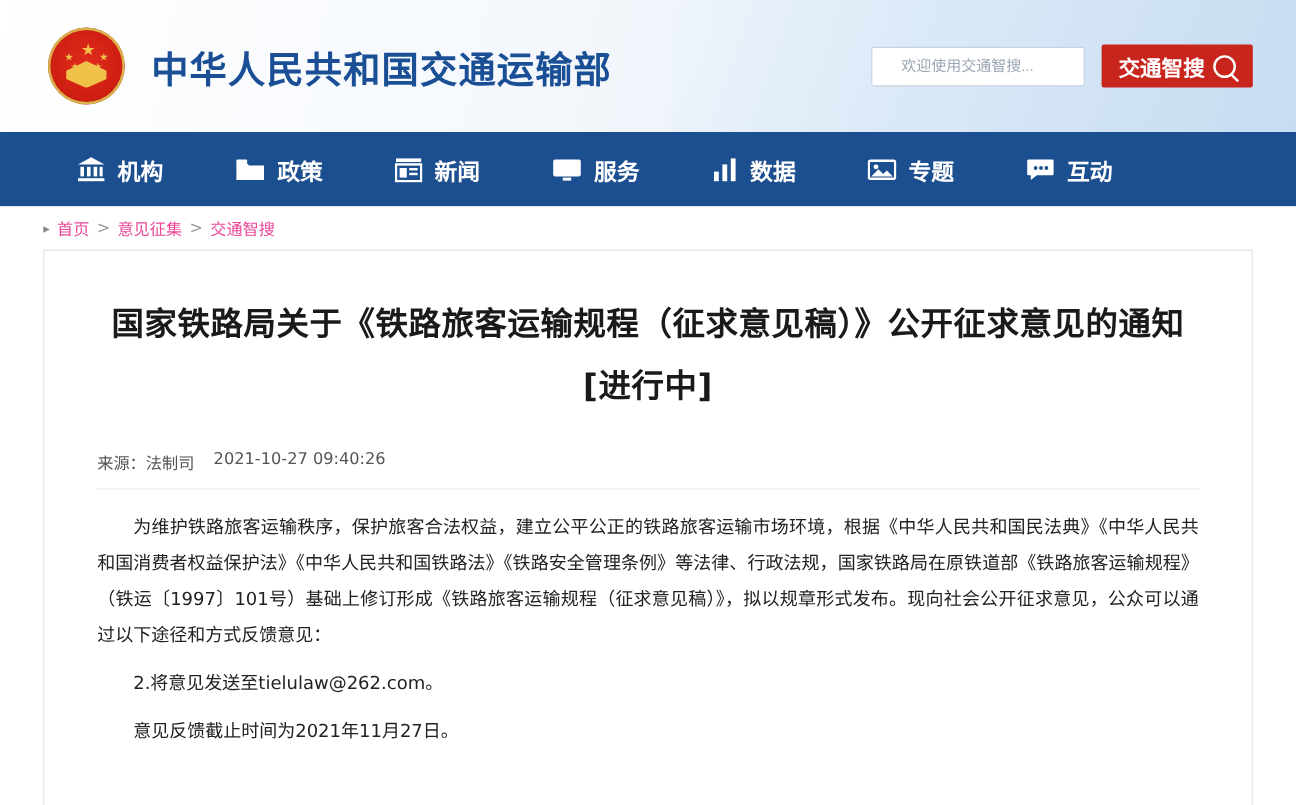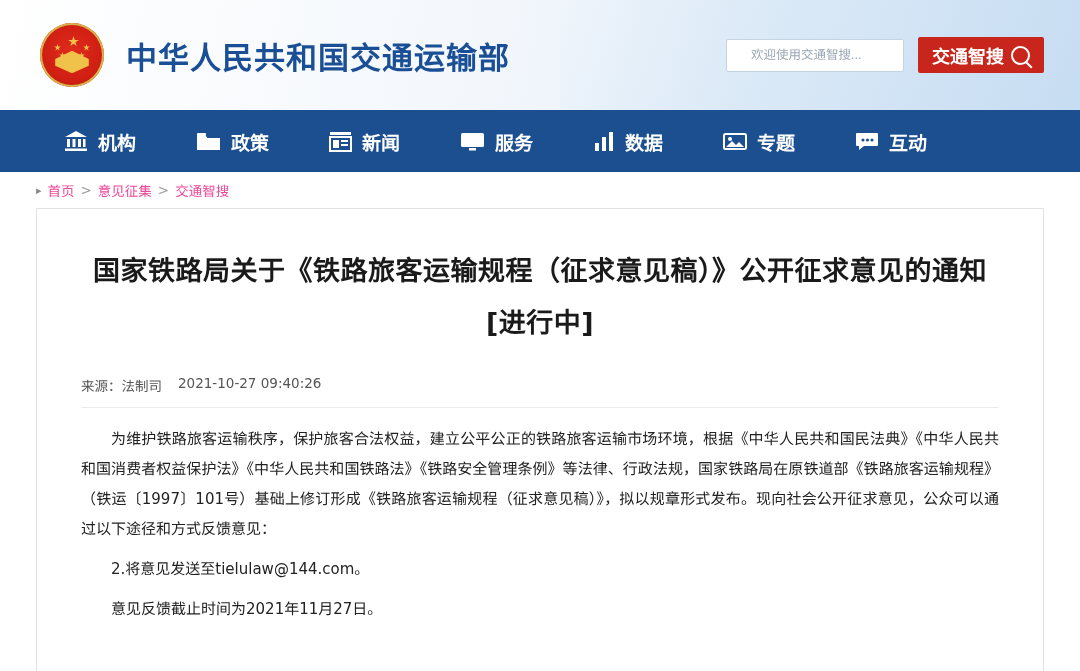--- a/index.html
+++ b/index.html
@@ -264,18 +264,18 @@
 
     <div class="meta">
       <span class="src"><span>来源：</span><span>法制司</span></span>
       <span>2021-10-27 09:40:26</span>
     </div>
 
     <div class="divider"></div>
 
     <div class="body-text">
       <p class="indent">为维护铁路旅客运输秩序，保护旅客合法权益，建立公平公正的铁路旅客运输市场环境，根据《中华人民共和国民法典》《中华人民共和国消费者权益保护法》《中华人民共和国铁路法》《铁路安全管理条例》等法律、行政法规，国家铁路局在原铁道部《铁路旅客运输规程》（铁运〔1997〕101号）基础上修订形成《铁路旅客运输规程（征求意见稿）》，拟以规章形式发布。现向社会公开征求意见，公众可以通过以下途径和方式反馈意见：</p>
-      <p class="item">2.将意见发送至tielulaw@144.com。</p>
+      <p class="item">2.将意见发送至tielulaw@262.com。</p>
       <p class="item">意见反馈截止时间为2021年11月27日。</p>
 
     </div>
   </div>
 </div>
 
 </body></html>

